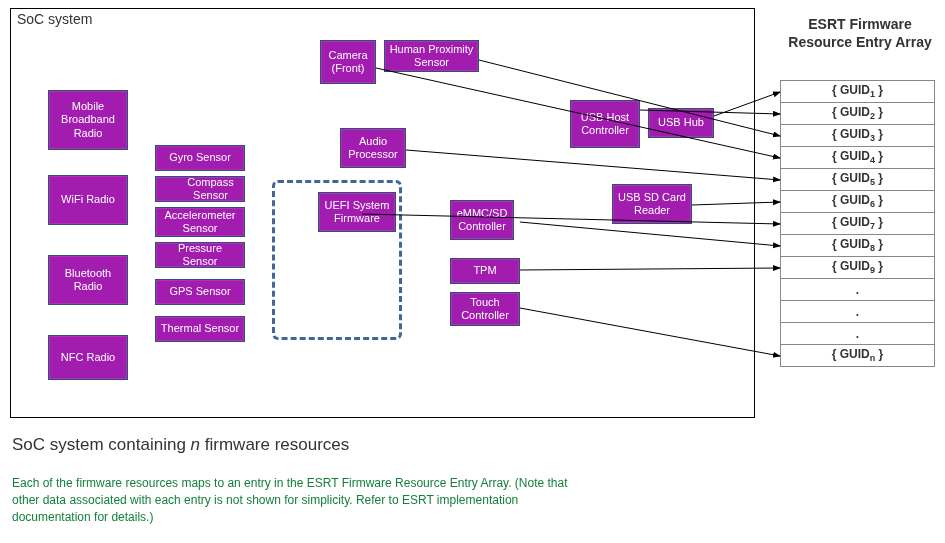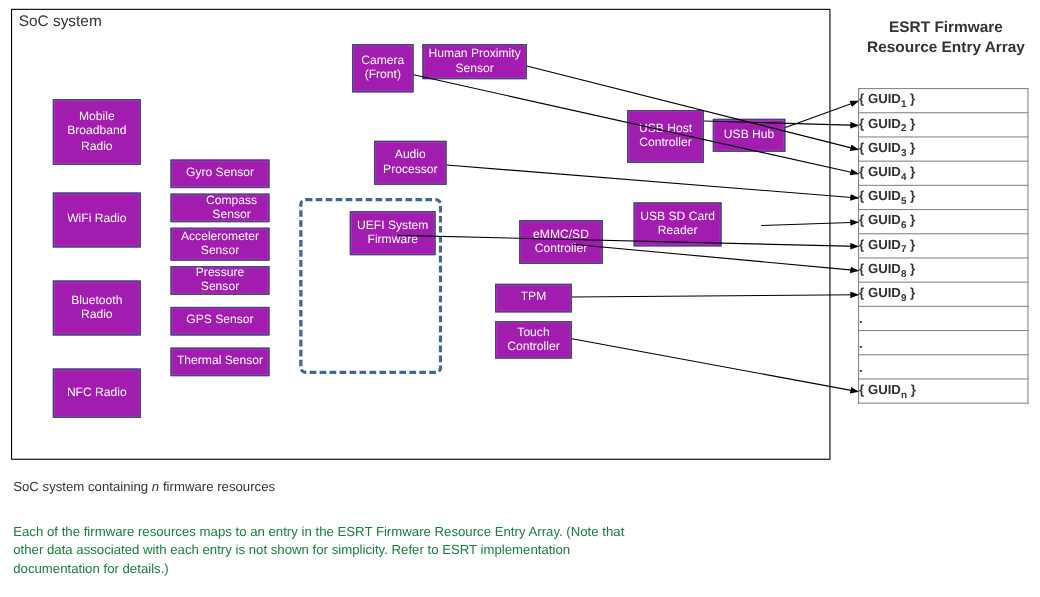--- a/index.html
+++ b/index.html
@@ -60,32 +60,33 @@
     left: 780px;
     top: 80px;
     width: 155px;
     border-collapse: collapse;
   }
   .esrt-table td {
     border: 1px solid #888;
     height: 22px;
     font-size: 12px;
     font-weight: bold;
+    text-align: center;
     vertical-align: middle;
     margin-top: 44px;
   }
   .esrt-table td .sub {
     font-size: 9px;
     vertical-align: sub;
     font-weight: bold;
   }
   .caption {
     position: absolute;
     left: 12px;
-    font-size: 12px;
+    font-size: 17px;
     color: #333;
   }
   .desc {
     position: absolute;
     left: 12px;
     font-size: 12px;
     color: #15803d;
     line-height: 1.4;
     width: 560px;
   }
@@ -116,27 +117,27 @@
 <div class="block" style="left:155px; top:316px; width:90px; height:26px;">Thermal Sensor</div>
 
 <div class="dashed" style="left:272px; top:180px; width:130px; height:160px;"></div>
 <div class="block" style="left:274px; top:192px; width:78px; height:40px;margin-left:44px;">UEFI System Firmware</div>
 
 <div class="block" style="left:320px; top:40px; width:56px; height:44px;">Camera (Front)</div>
 <div class="block" style="left:384px; top:40px; width:95px; height:32px;">Human Proximity Sensor</div>
 
 <div class="block" style="left:340px; top:128px; width:66px; height:40px;">Audio Processor</div>
 
-<div class="block" style="left:472px; top:200px; width:76px; height:40px;">eMMC/SD Controller</div>
+<div class="block" style="left:450px; top:200px; width:64px; height:40px;">eMMC/SD Controller</div>
 <div class="block" style="left:450px; top:258px; width:70px; height:26px;">TPM</div>
 <div class="block" style="left:450px; top:292px; width:70px; height:34px;">Touch Controller</div>
 
 <div class="block" style="left:570px; top:100px; width:70px; height:48px;">USB Host Controller</div>
 <div class="block" style="left:648px; top:108px; width:66px; height:30px;">USB Hub</div>
-<div class="block" style="left:576px; top:184px; width:80px; height:40px;">USB SD Card Reader</div>
+<div class="block" style="left:612px; top:184px; width:80px; height:40px;">USB SD Card Reader</div>
 
 <div class="esrt-title">ESRT Firmware Resource Entry Array</div>
 
 <table class="esrt-table">
   <tbody id="esrt-body">
       <tr>
         <td>{ GUID<span class="sub">1</span> }</td>
       </tr>
       <tr>
         <td>{ GUID<span class="sub">2</span> }</td>

